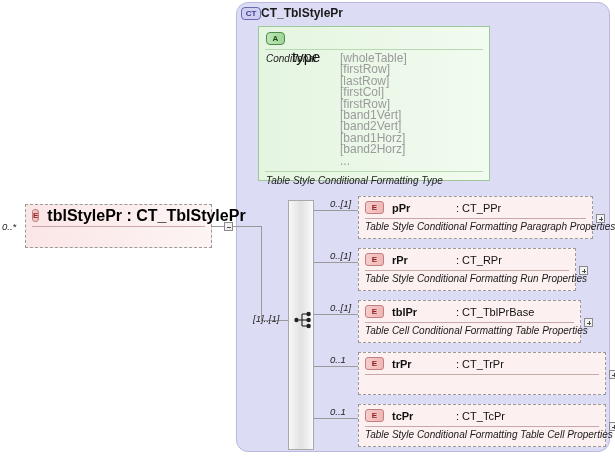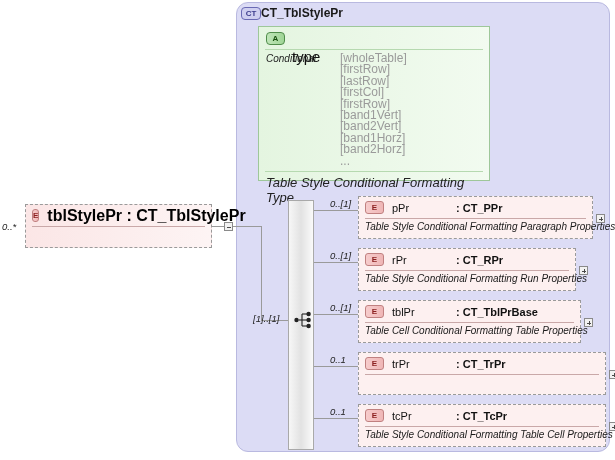--- a/index.html
+++ b/index.html
@@ -120,21 +120,21 @@
     color: #222;
     width: 64px;
     flex: 0 0 64px;
   }
   #enum-list {
     font-size: 12px;
     color: #9a9a9a;
     line-height: 11.4px;
   }
   #attr-footer {
-    font-size: 13px;
+    font-size: 10px;
     font-style: italic;
     color: #222;
     padding-left: 2px;
   }
 
   
   .el-box {
     border: 1px dashed #9a9a9a;
     background: #fdf0f0;
     box-sizing: border-box;
@@ -155,27 +155,27 @@
     background: linear-gradient(to right,#f6cccc,#efb6b6);
     color: #8b2020;
     font-size: 8px;
     font-weight: bold;
     line-height: 12px;
     text-align: center;
     box-sizing: border-box;
   }
   .el-name {
     font-size: 11px;
-    font-weight: normal;
+    font-weight: bold;
     color: #111;
     white-space: nowrap;
   }
   .el-type {
     font-size: 11px;
-    font-weight: bold;
+    font-weight: normal;
     color: #111;
     white-space: nowrap;
     text-align: right;
   }
   .hr-pink {
     border: 0;
     border-top: 1px solid #c9a8a8;
     margin: 2px 6px 2px 6px;
   }
   .el-desc {

